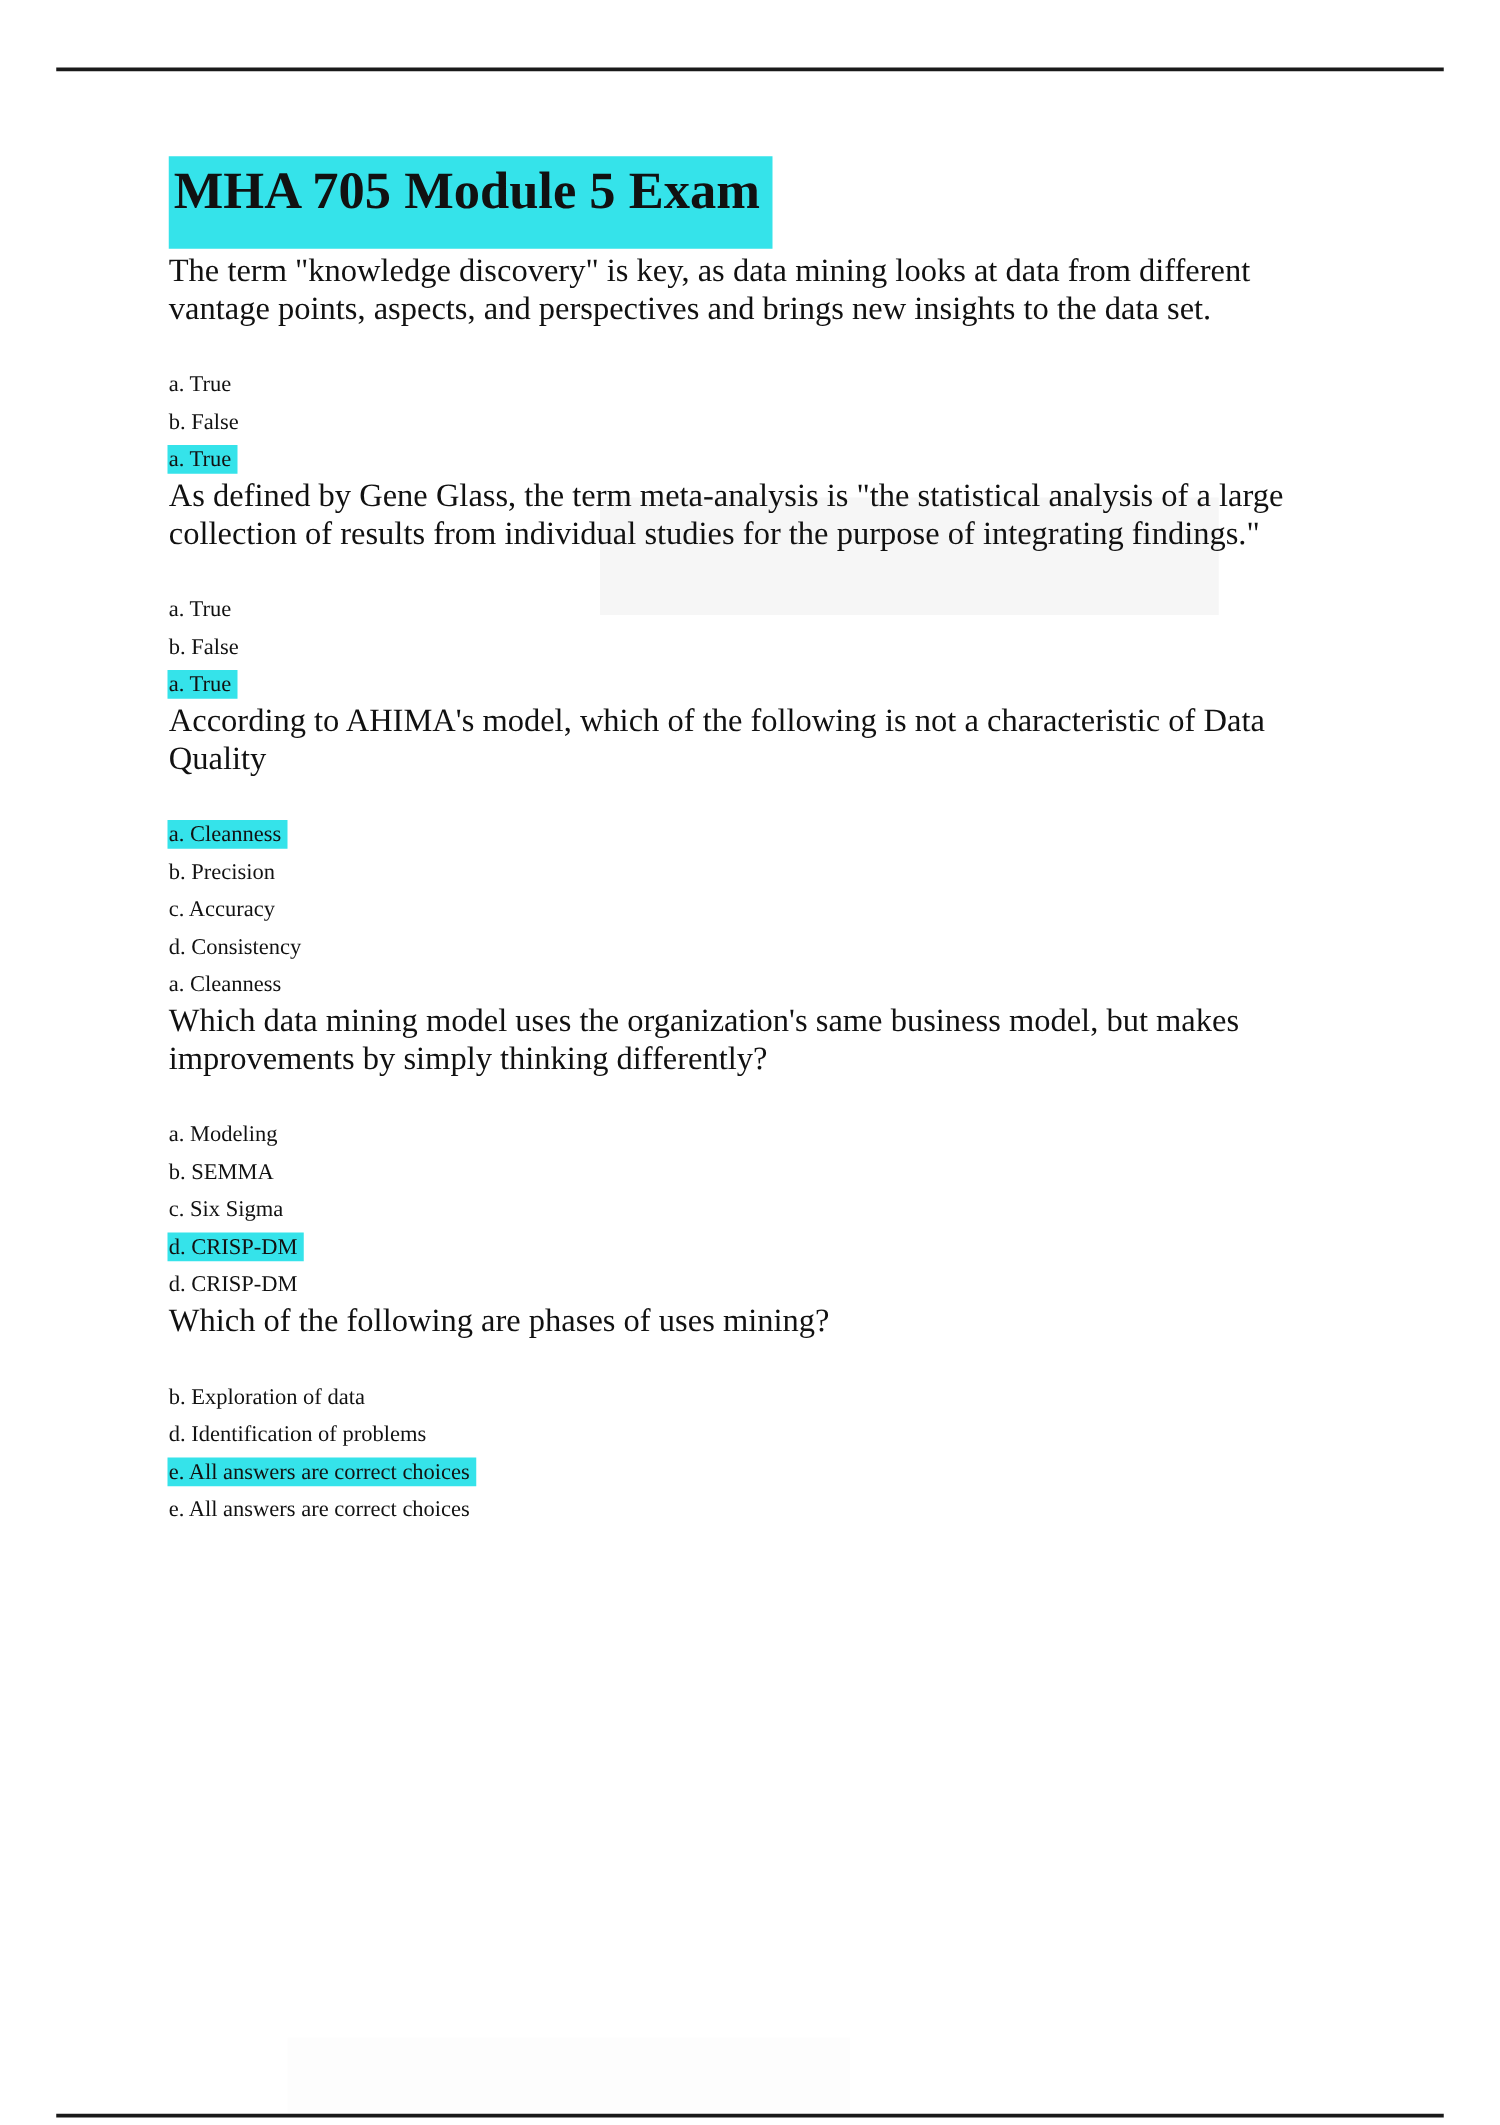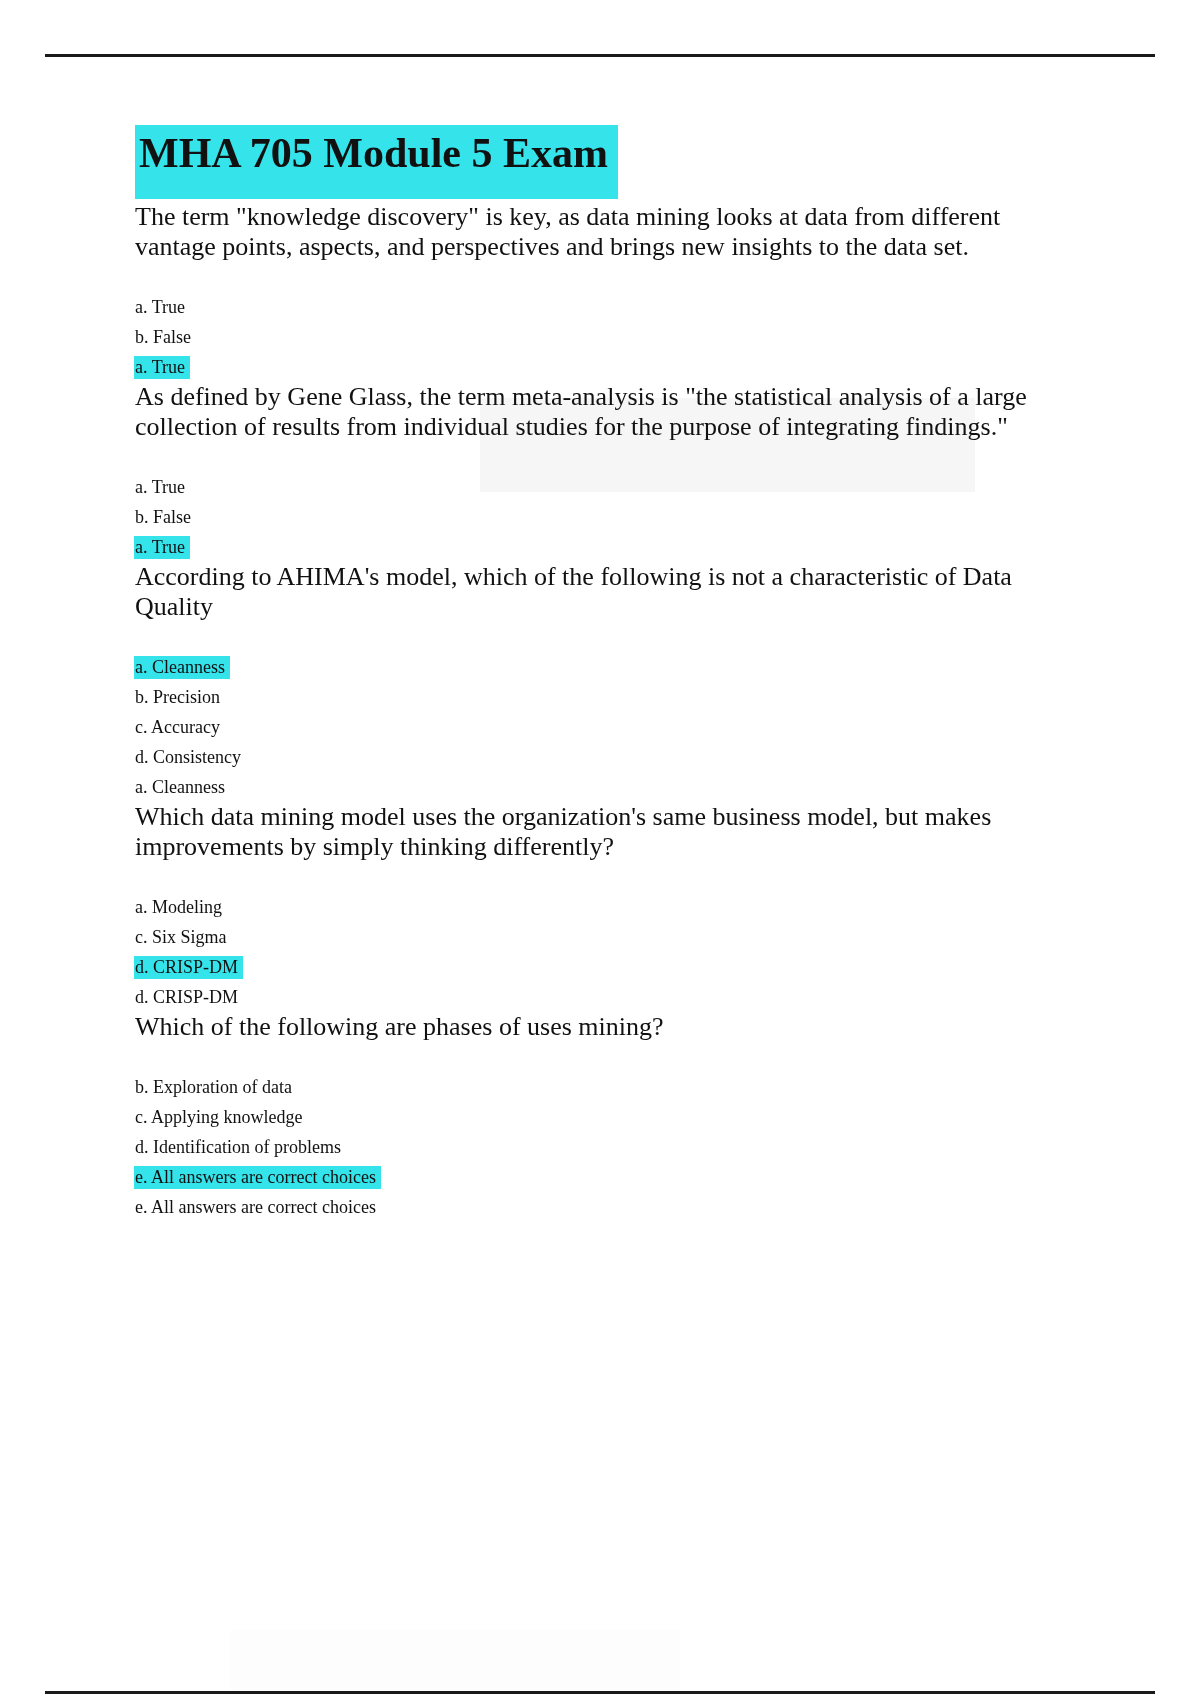--- a/index.html
+++ b/index.html
@@ -85,26 +85,26 @@
         <div class="opt-line"><span class="plain">b. False</span></div>
         <div class="opt-line"><span class="hl">a. True</span></div>
         <p class="qtext">According to AHIMA's model, which of the following is not a characteristic of Data Quality</p>
         <div class="opt-line"><span class="hl">a. Cleanness</span></div>
         <div class="opt-line"><span class="plain">b. Precision</span></div>
         <div class="opt-line"><span class="plain">c. Accuracy</span></div>
         <div class="opt-line"><span class="plain">d. Consistency</span></div>
         <div class="opt-line"><span class="plain">a. Cleanness</span></div>
         <p class="qtext">Which data mining model uses the organization's same business model, but makes improvements by simply thinking differently?</p>
         <div class="opt-line"><span class="plain">a. Modeling</span></div>
+        <div class="opt-line"><span class="plain">b. SEMMA</span></div>
         <div class="opt-line"><span class="plain">c. Six Sigma</span></div>
         <div class="opt-line"><span class="hl">d. CRISP-DM</span></div>
         <div class="opt-line"><span class="plain">d. CRISP-DM</span></div>
         <p class="qtext">Which of the following are phases of uses mining?</p>
         <div class="opt-line"><span class="plain">b. Exploration of data</span></div>
-        <div class="opt-line"><span class="plain">c. Applying knowledge</span></div>
         <div class="opt-line"><span class="plain">d. Identification of problems</span></div>
         <div class="opt-line"><span class="hl">e. All answers are correct choices</span></div>
         <div class="opt-line"><span class="plain">e. All answers are correct choices</span></div>
       </div>
   </div>
 
   <div class="rule rule-bottom"></div>
 </div>
 
 </body></html>

